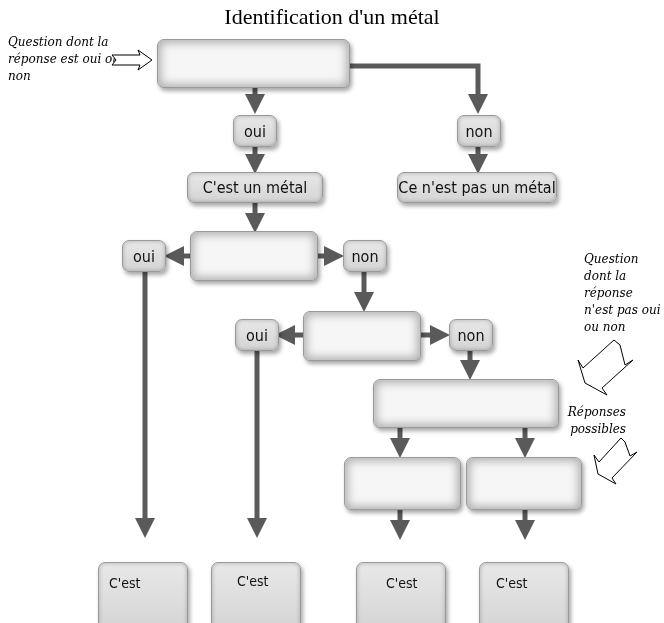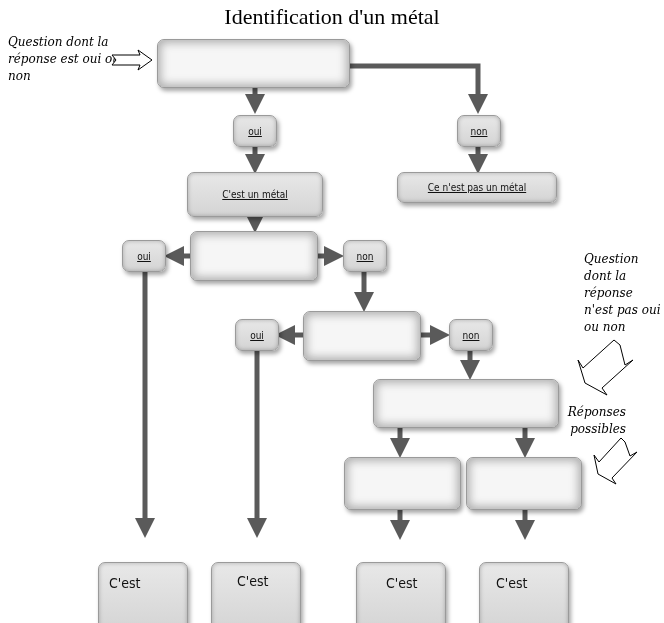--- a/index.html
+++ b/index.html
@@ -4,21 +4,21 @@
 <style>
   html,body{margin:0;padding:0;background:#fff;}
   body{width:664px;height:623px;position:relative;overflow:hidden;font-family:"DejaVu Sans Condensed","DejaVu Sans",sans-serif;}
   .title{position:absolute;left:0;width:664px;top:4px;text-align:center;font-family:"Liberation Serif","DejaVu Serif",serif;font-size:22px;color:#000;}
   .note{position:absolute;font-family:"DejaVu Serif","Liberation Serif",serif;font-style:italic;font-size:12px;line-height:17px;color:#000;}
   .box{position:absolute;border-radius:7px;box-sizing:border-box;
        background:linear-gradient(#e8e8e8,#d4d4d4);
        border:1px solid #9a9a9a;
        box-shadow:2px 3px 4px rgba(0,0,0,0.35), inset 0 0 4px rgba(0,0,0,0.25);}
   .empty{background:#f6f6f6;box-shadow:2px 3px 4px rgba(0,0,0,0.35), inset 0 0 8px 3px rgba(120,120,120,0.55);}
-  .lbl{display:flex;align-items:center;justify-content:center;font-size:10px;color:#111;text-decoration:underline;}
+  .lbl{display:flex;align-items:center;justify-content:center;font-size:16px;color:#111;}
   .res{font-size:14px;color:#111;padding:12px 0 0 10px;margin-top:24px;}
   svg.links{position:absolute;left:0;top:0;}
 </style>
 </head>
 <body>
 
 <div class="title">Identification d'un métal</div>
 
 <div class="note" style="left:8px;top:34px;width:130px;">Question dont la réponse est oui ou non</div>
 <div class="note" style="left:584px;top:251px;width:78px;">Question dont la réponse n'est pas oui ou non</div>
@@ -60,21 +60,21 @@
     <path d="M620,345 L625,365 L633,360 L602,388 L607,395 L585,383 L578,360 L583,368 L614,340 Z"></path>
     <path d="M625,442 L630,456 L637,452 L612,478 L616,484 L598,474 L594,455 L599,462 L621,438 Z"></path>
   </g>
 </svg>
 
 <div class="box empty" style="left:157px;top:39px;width:193px;height:49px;"></div>
 
 <div class="box lbl" style="left:233px;top:115px;width:44px;height:32px;">oui</div>
 <div class="box lbl" style="left:457px;top:115px;width:44px;height:32px;">non</div>
 
-<div class="box lbl" style="left:187px;top:172px;width:136px;height:45px;">C'est un métal</div>
+<div class="box lbl" style="left:187px;top:172px;width:136px;height:31px;">C'est un métal</div>
 <div class="box lbl" style="left:397px;top:172px;width:160px;height:31px;">Ce n'est pas un métal</div>
 
 <div class="box empty" style="left:190px;top:231px;width:128px;height:50px;"></div>
 <div class="box lbl" style="left:122px;top:240px;width:44px;height:32px;">oui</div>
 <div class="box lbl" style="left:343px;top:240px;width:44px;height:32px;">non</div>
 
 <div class="box empty" style="left:303px;top:311px;width:118px;height:50px;"></div>
 <div class="box lbl" style="left:235px;top:319px;width:44px;height:32px;">oui</div>
 <div class="box lbl" style="left:449px;top:319px;width:44px;height:32px;">non</div>
 

